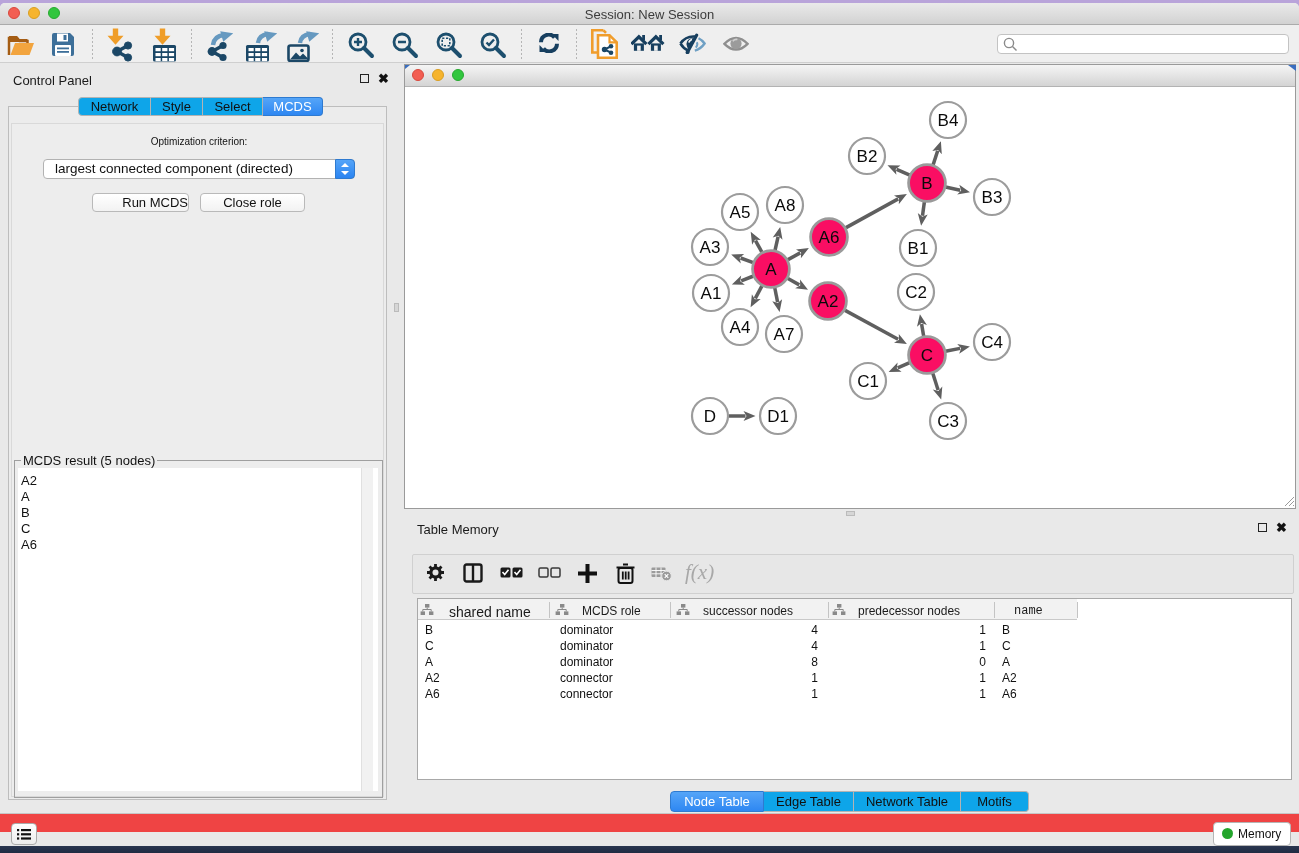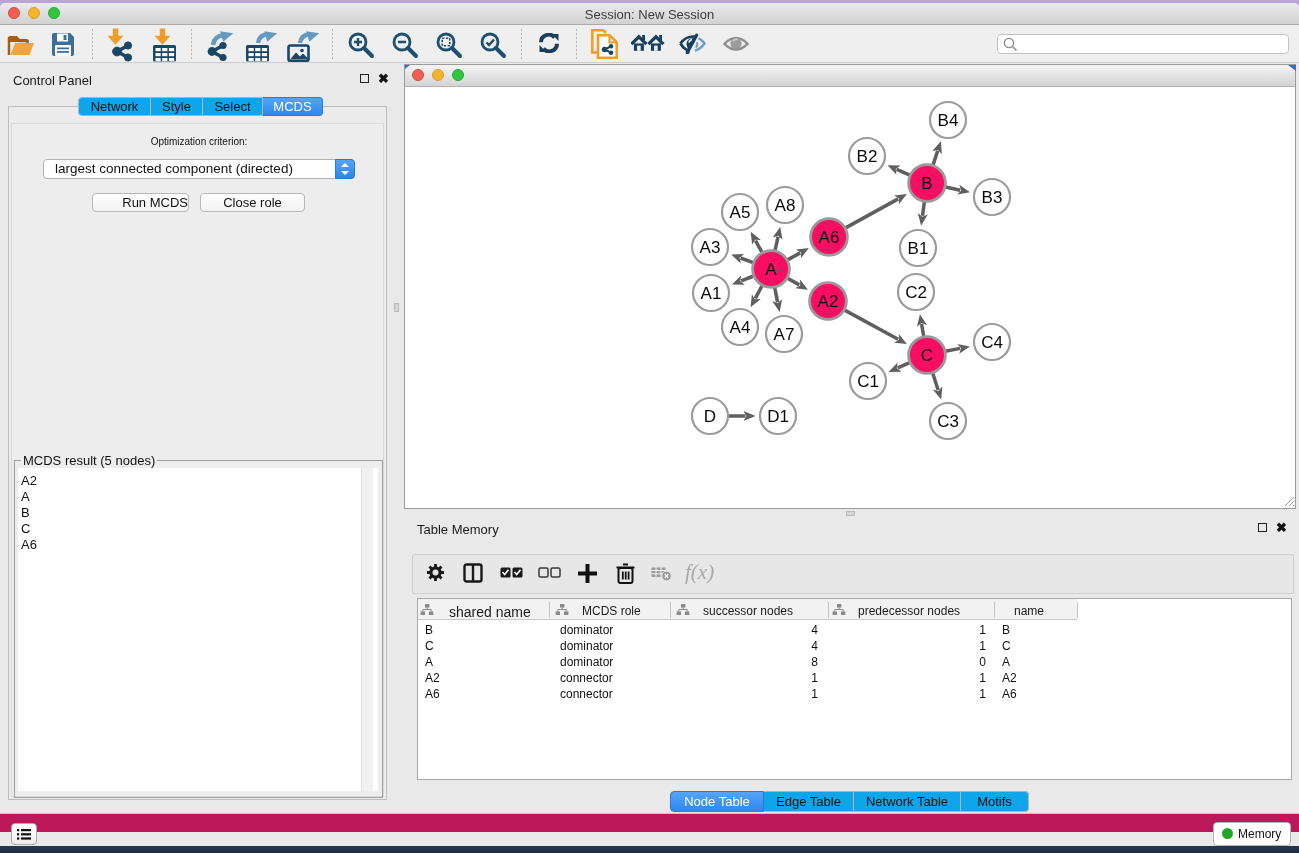--- a/index.html
+++ b/index.html
@@ -4,21 +4,21 @@
 html,body {width:1299px;height:853px;overflow:hidden;font-family:"Liberation Sans",sans-serif;}
 body {background:#b9a4da;}
 .abs {position:absolute;}
 #win {position:absolute;left:0;top:3px;width:1299px;height:843px;background:#e9e9e9;border-radius:5px 5px 0 0;overflow:hidden;}
 #titlebar {position:absolute;left:0;top:0;width:100%;height:22px;background:linear-gradient(#eaeaea,#d2d2d2);border-bottom:1px solid #ababab;}
 .tl {position:absolute;top:5px;width:12px;height:12px;border-radius:50%;}
 #titlebar .t {position:absolute;top:4px;width:100%;text-align:center;font-size:13px;color:#3c3c3c;}
 #toolbar {position:absolute;left:0;top:22px;width:100%;height:38px;background:#efefef;border-bottom:1px solid #cfcfcf;}
 .sep {position:absolute;top:4px;height:30px;width:1px;background-image:repeating-linear-gradient(#b5b5b5 0 2px,transparent 2px 4px);}
 #content {position:absolute;left:0;top:60px;width:100%;height:750px;background:#e9e9e9;}
-#statusbar {position:absolute;left:0;top:810px;width:100%;height:19px;background:#be185d;border-top:1px solid #c6c6c6;}
+#statusbar {position:absolute;left:0;top:810px;width:100%;height:19px;background:#ef4444;border-top:1px solid #c6c6c6;}
 .paneltitle {font-size:13px;color:#1a1a1a;}
 .fbtn {position:absolute;width:9px;height:9px;border:1.5px solid #222;}
 .xbtn {position:absolute;font-size:13px;font-weight:bold;color:#111;line-height:9px;}
 .tabs {position:absolute;display:flex;height:19px;}
 .tab {height:19px;line-height:18px;font-size:13px;color:#111;background:#0ea5e9;border:1px solid #b3b3b3;border-left:none;text-align:center;}
 .tab.first {border-left:1px solid #b3b3b3;border-radius:4px 0 0 4px;}
 .tab.last {border-radius:0 4px 4px 0;}
 .tab.sel {background:linear-gradient(#55a5f8,#2e87f2);color:#fff;border-color:#2e7ad0;}
 .btn {position:absolute;height:19px;background:linear-gradient(#ffffff,#f2f2f2);border:1px solid #b9b9b9;border-radius:4px;font-size:13px;color:#111;text-align:center;}
 svg text {font-family:"Liberation Sans",sans-serif;}
@@ -406,21 +406,21 @@
       <svg style="position:absolute;left:832px;top:541px" width="14" height="12">
         <rect x="5" y="0" width="4.4" height="3.6" fill="#8a8a8a"></rect>
         <rect x="0.6" y="7.4" width="4.4" height="3.6" fill="#8a8a8a"></rect>
         <rect x="9" y="7.4" width="4.4" height="3.6" fill="#8a8a8a"></rect>
         <path d="M7.2 3.6 V5.5 M2.8 7.4 V5.5 H11.2 V7.4" stroke="#8a8a8a" stroke-width="1" fill="none"></path>
       </svg>
   <div class="abs" style="left:449px;top:541px;font-size:14px;color:#1a1a1a;">shared name</div>
       <div class="abs" style="left:582px;top:541px;font-size:12px;color:#1a1a1a;">MCDS role</div>
       <div class="abs" style="left:703px;top:541px;font-size:12px;color:#1a1a1a;">successor nodes</div>
       <div class="abs" style="left:858px;top:541px;font-size:12px;color:#1a1a1a;">predecessor nodes</div>
-      <div class="abs" style="left:1014px;top:541px;font-size:12px;color:#1a1a1a;">name</div>
+      <div class="abs" style="left:1014px;top:541px;font-size:12px;color:#1a1a1a;font-family:Liberation Mono, monospace;">name</div>
   <div class="abs" style="left:425px;top:560px;font-size:12px;color:#111;">B</div>
       <div class="abs" style="left:560px;top:560px;font-size:12px;color:#111;">dominator</div>
       <div class="abs" style="left:718px;top:560px;width:100px;text-align:right;font-size:12px;color:#111;">4</div>
       <div class="abs" style="left:886px;top:560px;width:100px;text-align:right;font-size:12px;color:#111;">1</div>
       <div class="abs" style="left:1002px;top:560px;font-size:12px;color:#111;">B</div>
       <div class="abs" style="left:425px;top:576px;font-size:12px;color:#111;">C</div>
       <div class="abs" style="left:560px;top:576px;font-size:12px;color:#111;">dominator</div>
       <div class="abs" style="left:718px;top:576px;width:100px;text-align:right;font-size:12px;color:#111;">4</div>
       <div class="abs" style="left:886px;top:576px;width:100px;text-align:right;font-size:12px;color:#111;">1</div>
       <div class="abs" style="left:1002px;top:576px;font-size:12px;color:#111;">C</div>

